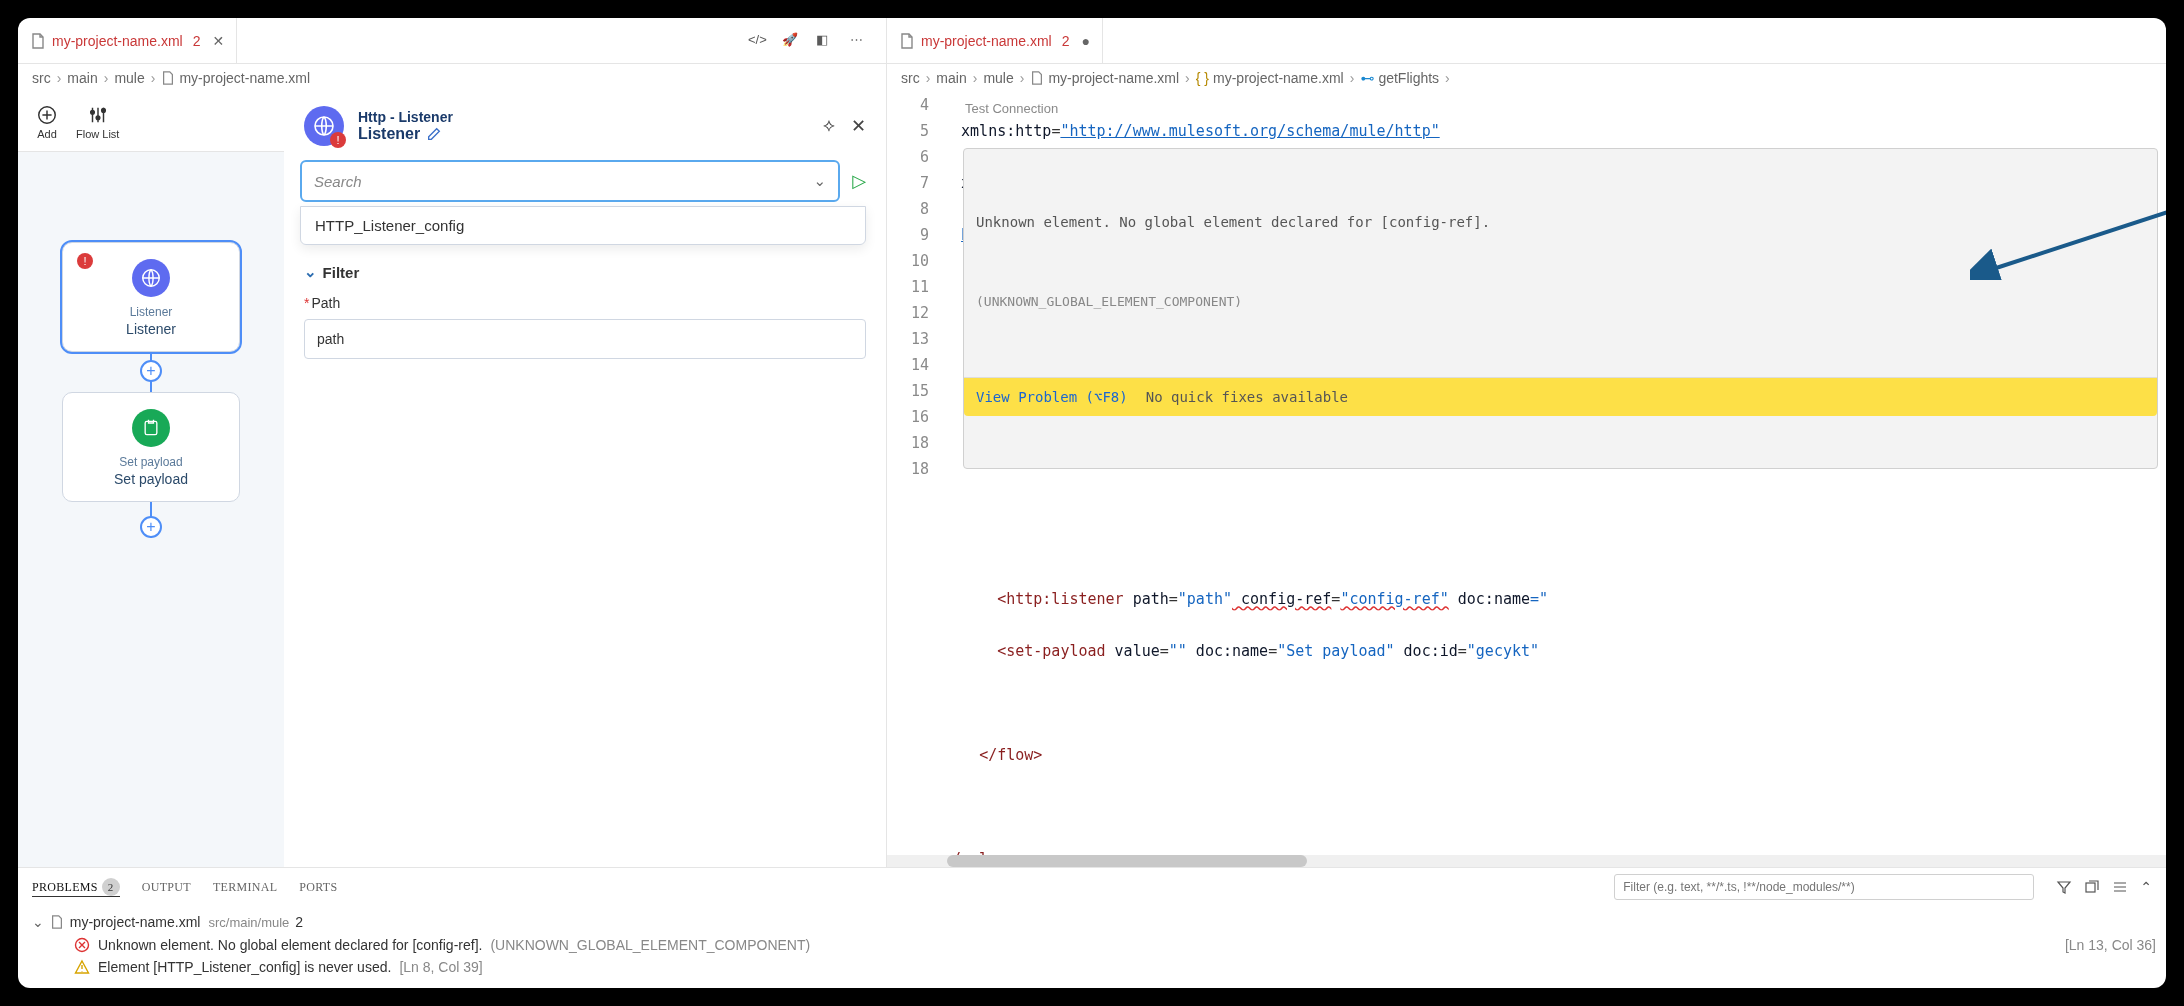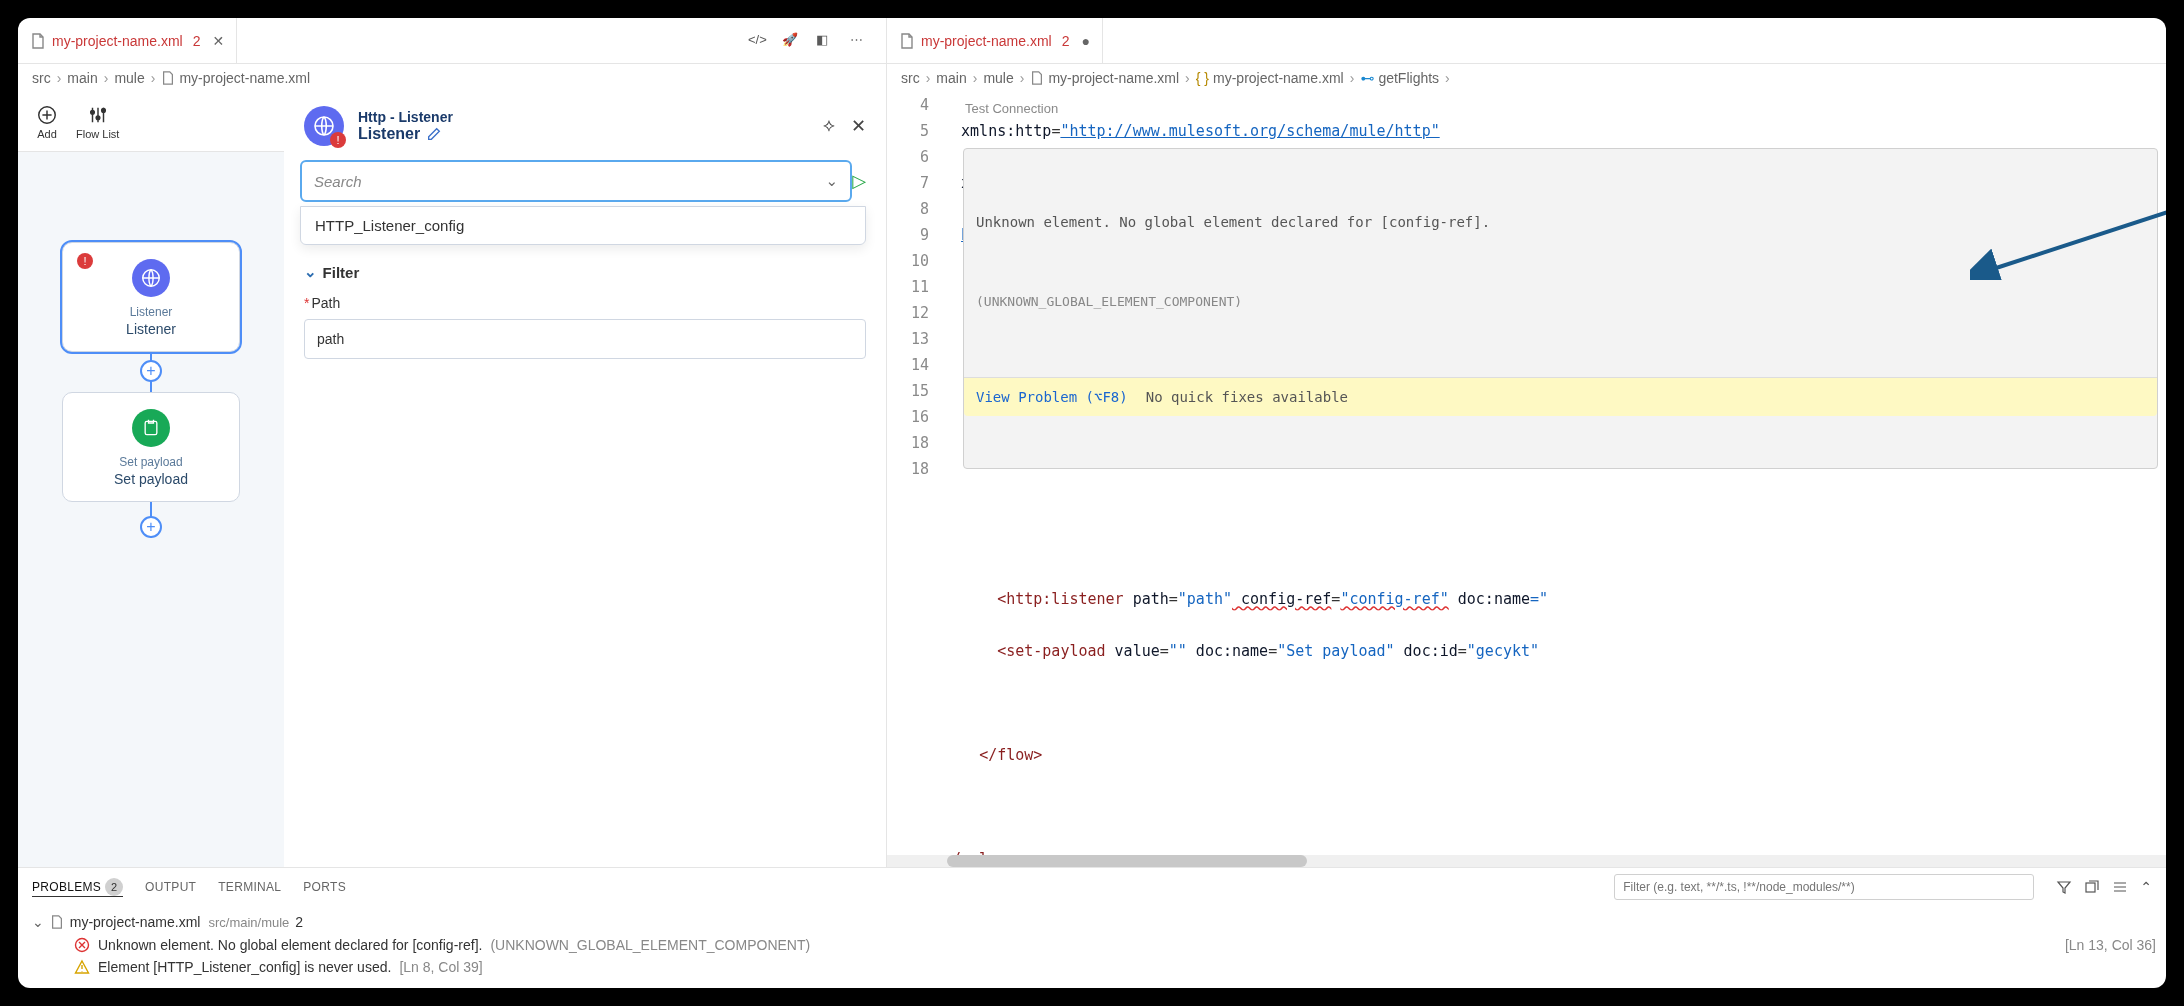--- a/index.html
+++ b/index.html
@@ -50,21 +50,21 @@
 
 .config-panel { flex: 1; background: #fff; display: flex; flex-direction: column; }
 .config-header { display: flex; align-items: center; padding: 14px 20px; gap: 14px; }
 .hdr-icon { width: 40px; height: 40px; border-radius: 50%; background: #5e6bf0; position: relative; display: flex; align-items: center; justify-content: center; }
 .hdr-icon .err { position: absolute; bottom: -2px; right: -2px; width: 16px; height: 16px; background: #db3b3b; border-radius: 50%; color: #fff; font-size: 11px; display: flex; align-items: center; justify-content: center; }
 .hdr-txt .line1 { font-size: 14px; color: #1a3a6a; font-weight: 600; }
 .hdr-txt .line2 { font-size: 16px; color: #1a3a6a; font-weight: 700; display: flex; align-items: center; gap: 6px; }
 .hdr-actions { margin-left: auto; display: flex; gap: 16px; color: #444; }
 .hdr-actions span { font-size: 18px; cursor: pointer; }
 
-.search-row { padding: 0 20px 0 16px; display: flex; align-items: center; }
+.search-row { padding: 0 20px 0 16px; display: flex; gap: 12px; align-items: center; }
 .search-box { flex: 1; height: 42px; border: 2px solid #5aa9ee; border-radius: 6px; display: flex; align-items: center; padding: 0 12px; font-size: 15px; color: #888; font-style: italic; justify-content: space-between; background: #fff; }
 .search-box .chev { color: #666; font-style: normal; }
 .play-icon { color: #2aa84a; font-size: 18px; cursor: pointer; }
 
 .dropdown { margin: 4px 20px 0 16px; background: #fff; border: 1px solid #d0d7e2; border-radius: 0 0 6px 6px; padding: 10px 14px; font-size: 15px; color: #333; box-shadow: 0 4px 12px rgba(0,0,0,.08); }
 
 .section { padding: 18px 20px 0 20px; }
 .section-hdr { display: flex; align-items: center; gap: 6px; font-size: 15px; font-weight: 600; color: #333; }
 .field { margin-top: 14px; }
 .field-label { font-size: 14px; color: #333; }
@@ -80,33 +80,33 @@
 .tok-tag { color: #8a1f1f; }
 .tok-attr { color: #0f172a; }
 .tok-str { color: #1565c0; }
 .tok-str.u { text-decoration: underline; }
 .squiggle-red { border-bottom: 2px wavy #d33; text-decoration: underline wavy #d33; }
 .squiggle-yellow { text-decoration: underline wavy #d7a400; }
 
 .hover-box { position: absolute; left: 76px; top: 56px; right: 8px; background: #f3f3f3; border: 1px solid #d0d0d0; border-radius: 4px; padding: 8px 12px; font-family: Menlo, Consolas, monospace; font-size: 14px; color: #555; }
 .hover-box .r1 { color: #555; }
 .hover-box .r2 { color: #888; font-size: 13px; margin-top: 2px; }
-.hover-box .r3 { display: flex; gap: 18px; margin-top: 10px; border-top: 1px solid #ddd; padding-top: 6px; background: #fef9c3; margin-left: -12px; margin-right: -12px; margin-bottom: -8px; padding-left: 12px; padding-bottom: 6px; border-radius: 0 0 4px 4px; }
+.hover-box .r3 { display: flex; gap: 18px; margin-top: 10px; border-top: 1px solid #ddd; padding-top: 6px; background: #fde047; margin-left: -12px; margin-right: -12px; margin-bottom: -8px; padding-left: 12px; padding-bottom: 6px; border-radius: 0 0 4px 4px; }
 .hover-box .link { color: #1a66d0; }
 .codelens { position: absolute; left: 78px; top: 4px; font-size: 13px; color: #8a8a8a; font-family: -apple-system, sans-serif; }
 
 .arrow { position: absolute; top: 118px; right: -4px; pointer-events: none; }
 
 .h-scroll { height: 12px; background: #f0f0f0; position: relative; }
 .h-scroll .thumb { position: absolute; left: 60px; width: 360px; height: 100%; background: #c8c8c8; border-radius: 6px; }
 
 
 .bottom { border-top: 1px solid #e5e5e5; display: flex; flex-direction: column; }
 .bottom-tabs { display: flex; align-items: center; height: 38px; padding: 0 14px; gap: 22px; font-size: 12px; color: #666; }
-.bottom-tabs .bt { cursor: pointer; letter-spacing: .3px; }
+.bottom-tabs .bt { cursor: pointer; letter-spacing: .3px; font-family: Liberation Serif, serif; }
 .bottom-tabs .bt.active { color: #111; border-bottom: 1px solid #333; font-weight: 500; }
 .bottom-tabs .count { display: inline-flex; align-items: center; justify-content: center; min-width: 18px; height: 18px; border-radius: 9px; background: #d0d0d0; color: #333; font-size: 11px; padding: 0 5px; margin-left: 4px; }
 .bottom-tabs .spacer { flex: 1; }
 .filter-input { width: 420px; height: 26px; border: 1px solid #d0d0d0; border-radius: 3px; padding: 0 8px; font-size: 12px; color: #888; }
 .bottom-actions { display: flex; gap: 12px; color: #555; }
 .bottom-actions svg { width: 16px; height: 16px; }
 
 .problems-body { padding: 4px 10px 10px 10px; font-size: 14px; }
 .pb-file { display: flex; align-items: center; gap: 6px; padding: 4px 4px; }
 .pb-file .chev { color: #666; }

